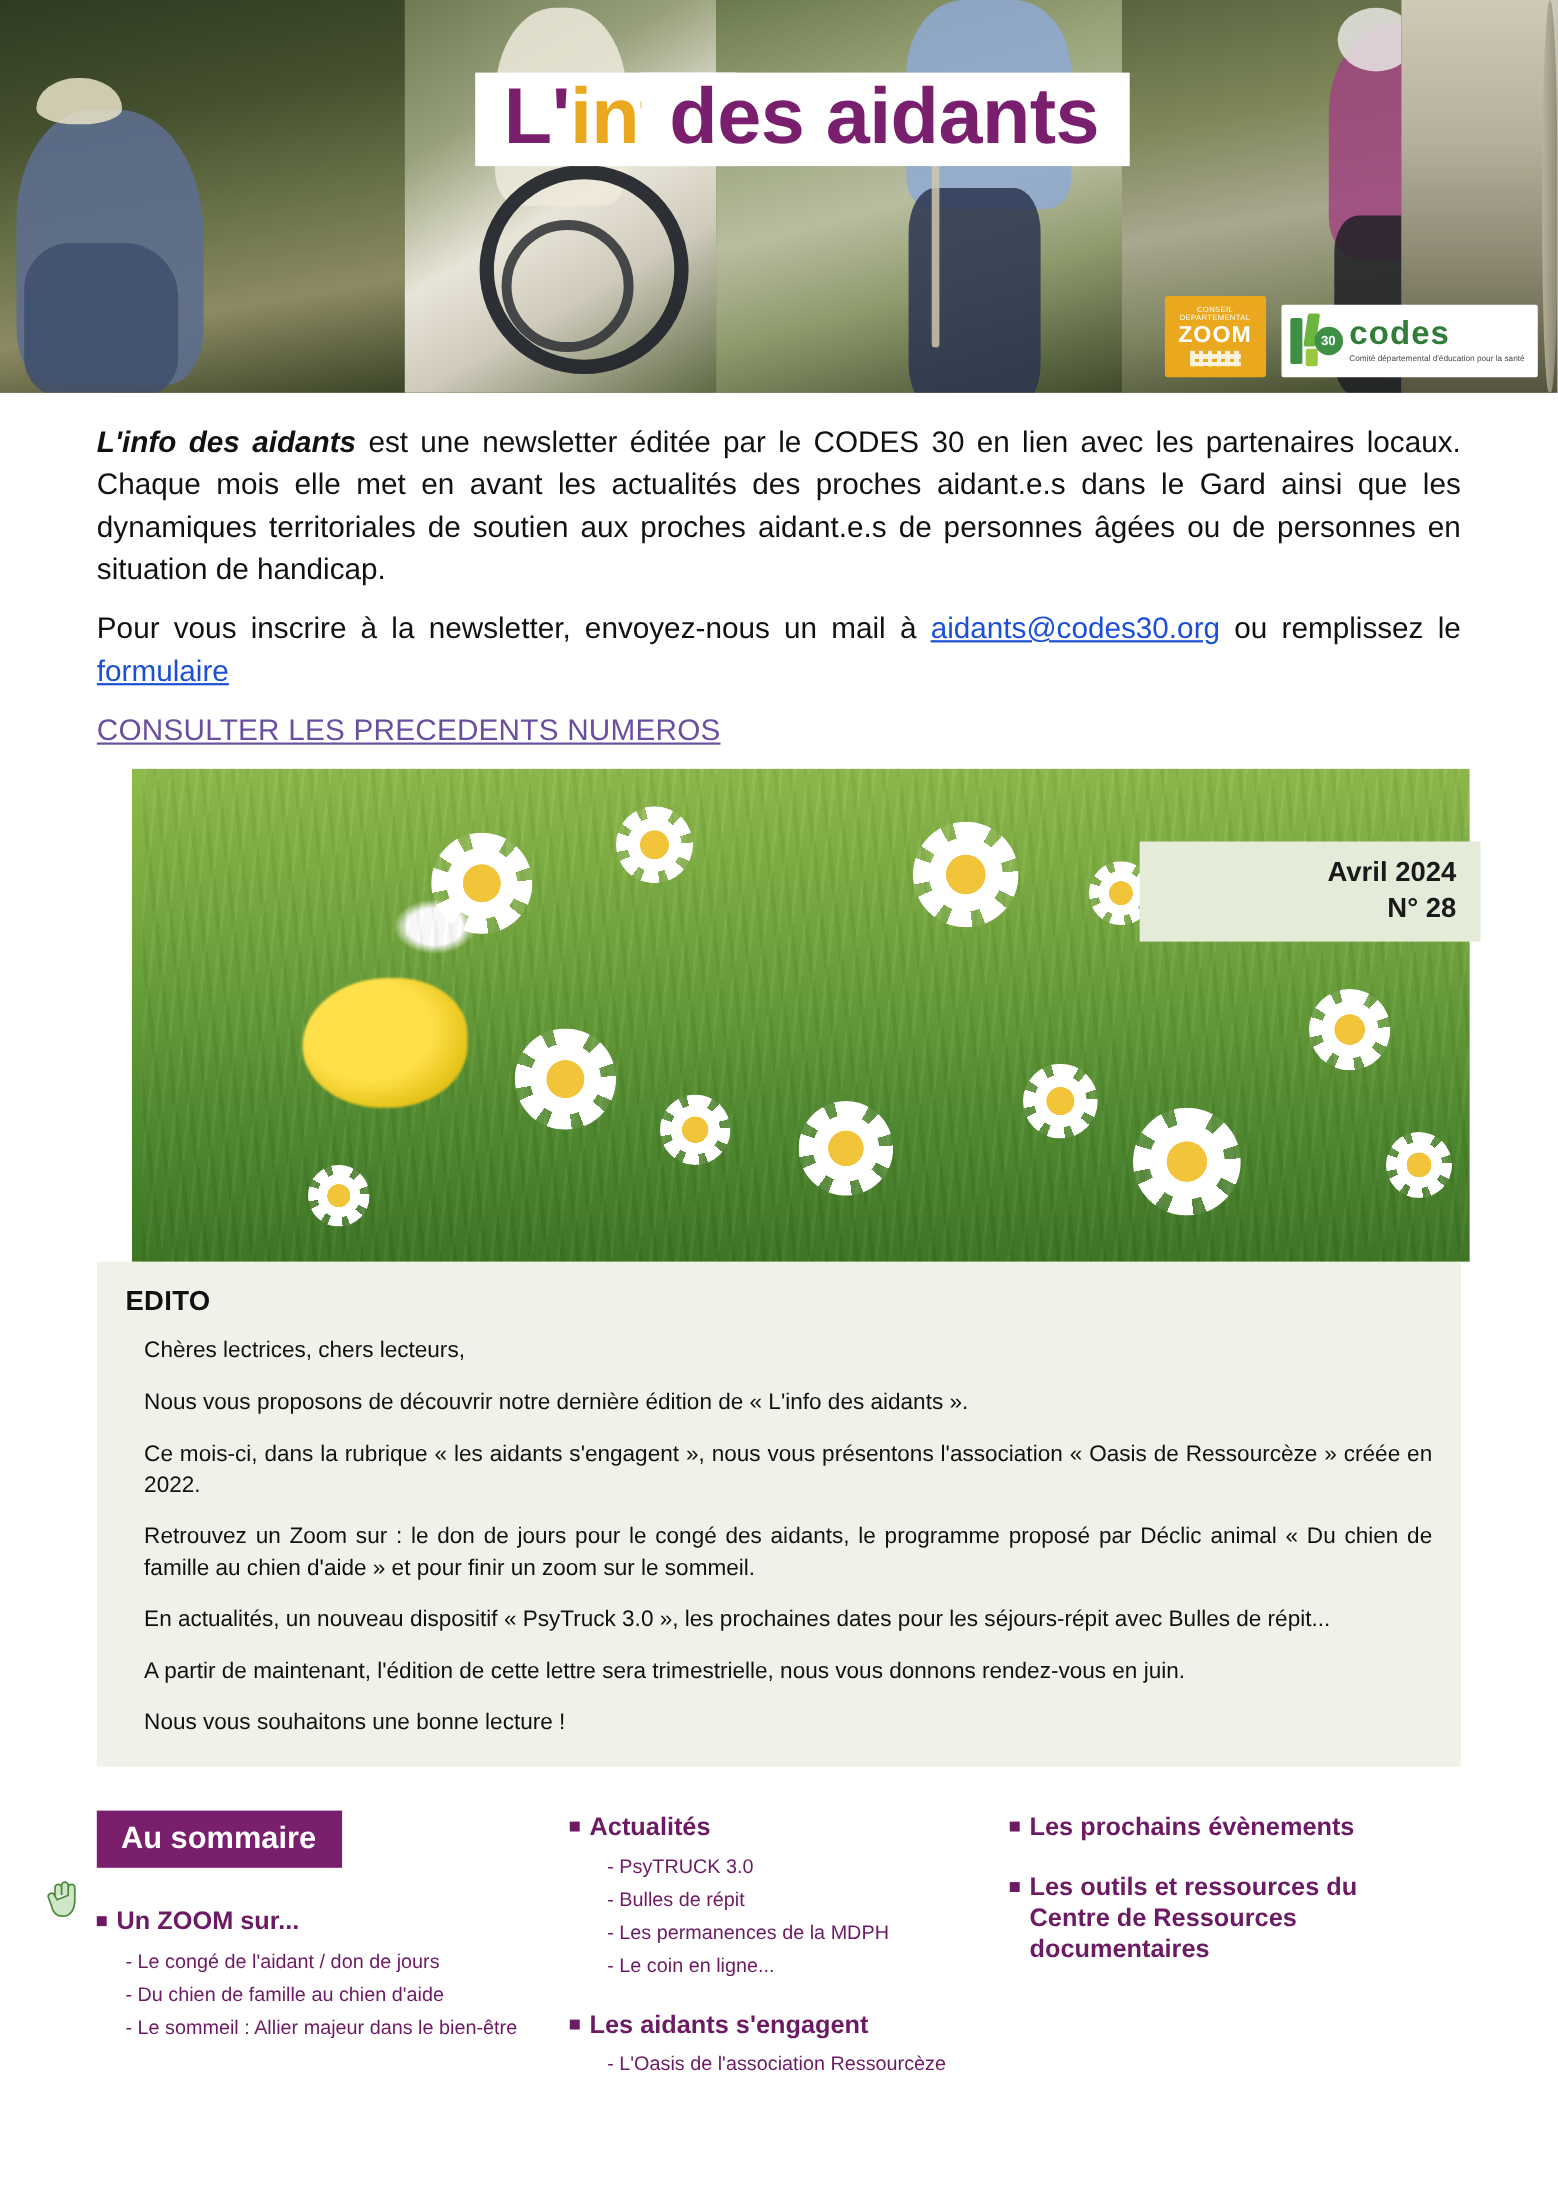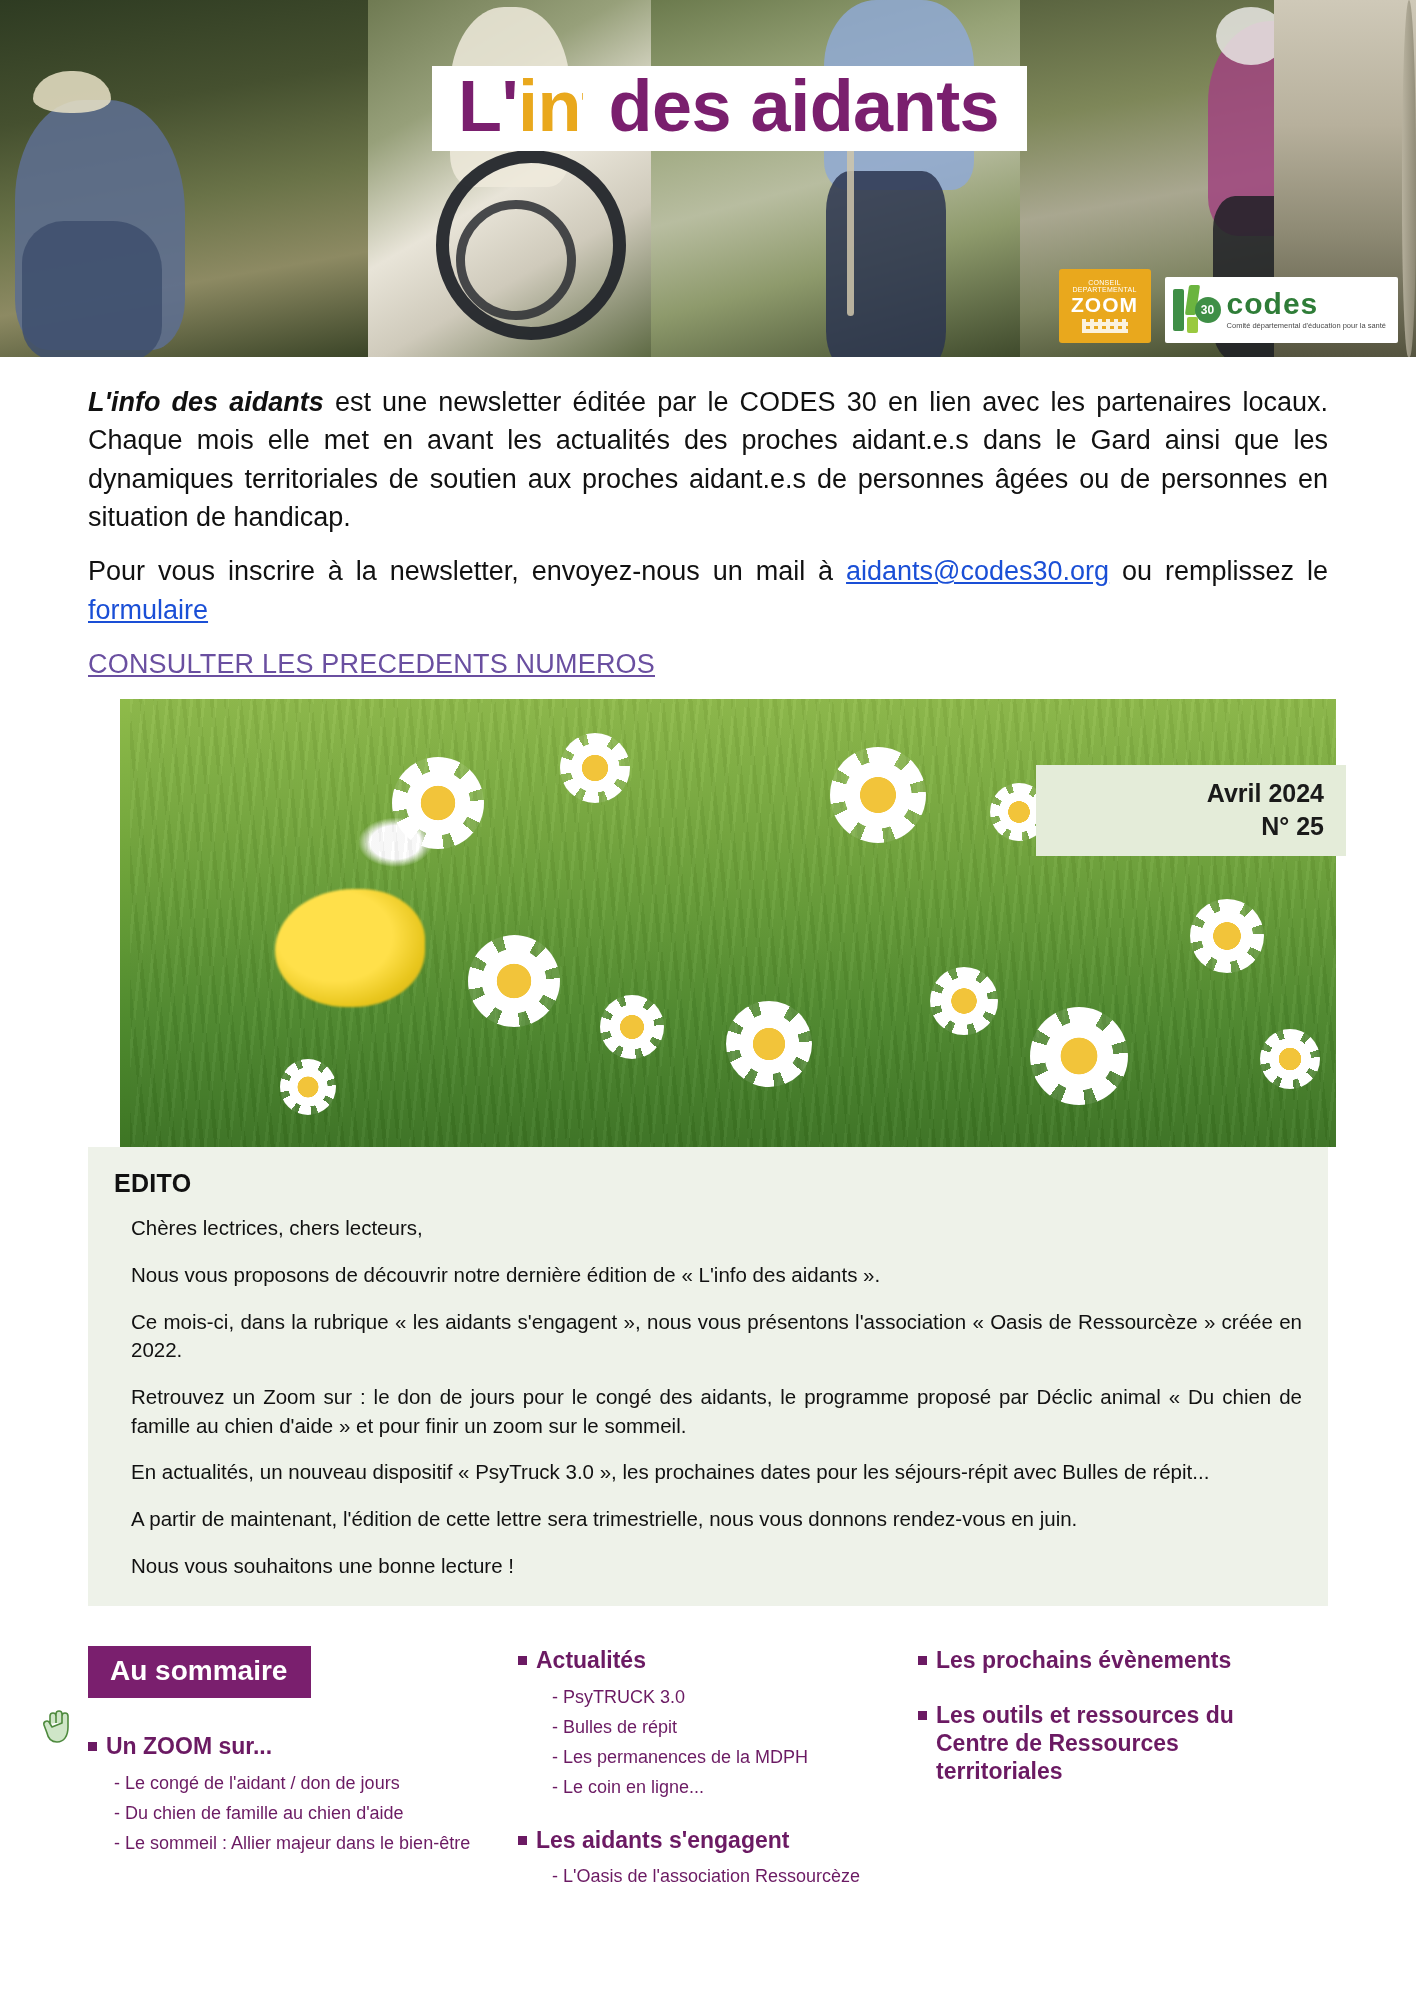--- a/index.html
+++ b/index.html
@@ -385,21 +385,21 @@
       <div class="daisy d-petal" style="left:470px; top:296px; width:64px; height:64px;"></div>
       <div class="daisy d-petal" style="left:596px; top:302px; width:86px; height:86px;"></div>
       <div class="daisy d-petal" style="left:800px; top:268px; width:68px; height:68px;"></div>
       <div class="daisy d-petal" style="left:900px; top:308px; width:98px; height:98px;"></div>
       <div class="daisy d-petal" style="left:1060px; top:200px; width:74px; height:74px;"></div>
       <div class="daisy d-petal" style="left:1130px; top:330px; width:60px; height:60px;"></div>
       <div class="daisy d-petal" style="left:150px; top:360px; width:56px; height:56px;"></div>
     </div>
     <div class="date-badge">
       <div>Avril 2024</div>
-      <div>N° 25</div>
+      <div>N° 28</div>
     </div>
   </div>
 
   <div class="edito">
     <h2>EDITO</h2>
     <p>Chères lectrices, chers lecteurs,</p>
     <p>Nous vous proposons de découvrir notre dernière édition de « L'info des aidants ».</p>
     <p>Ce mois-ci, dans la rubrique « les aidants s'engagent », nous vous présentons l'association « Oasis de Ressourcèze » créée en 2022.</p>
     <p>Retrouvez un Zoom sur : le don de jours pour le congé des aidants, le programme proposé par Déclic animal « Du chien de famille au chien d'aide » et pour finir un zoom sur le sommeil.</p>
     <p>En actualités, un nouveau dispositif « PsyTruck 3.0 », les prochaines dates pour les séjours-répit avec Bulles de répit...</p>
@@ -450,20 +450,20 @@
     <div class="som-col som-col-3">
       <div class="som-block">
         <div class="som-heading">
             <span class="sq"></span>
             <span>Les prochains évènements</span>
           </div>
       </div>
       <div class="som-block">
         <div class="som-heading">
             <span class="sq"></span>
-            <span>Les outils et ressources du Centre de Ressources territoriales</span>
+            <span>Les outils et ressources du Centre de Ressources documentaires</span>
           </div>
       </div>
     </div>
 
   </div>
 
 </div>
 
 </body></html>

